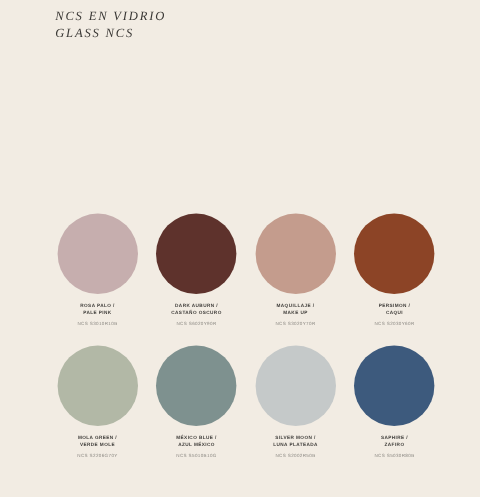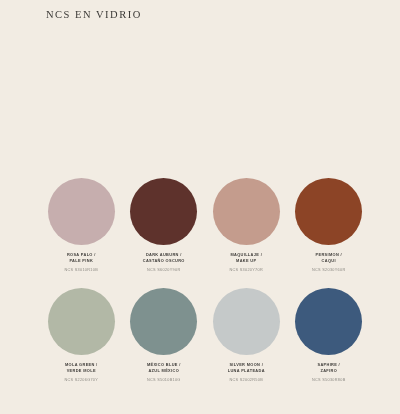--- a/index.html
+++ b/index.html
@@ -22,20 +22,21 @@
   }
   .title-block {
     position: absolute;
     left: 46px;
     top: 8px;
     color: #3b3936;
     font-family: "Liberation Serif", serif;
     font-size: 10.5px;
     letter-spacing: 1.5px;
     line-height: 14px;
+    font-style: italic;
   }
   .title-line {
     white-space: nowrap;
   }
   .grid {
     position: absolute;
     left: 40px;
     top: 178px;
     width: 330px;
   }
@@ -81,20 +82,21 @@
     white-space: nowrap;
   }
 </style>
 </head>
 <body style="background: rgb(242, 236, 227);">
 
 <div class="page">
 
   <div class="title-block">
     <div class="title-line">NCS EN VIDRIO</div>
+    <div class="title-line">GLASS NCS</div>
   </div>
 
   <div class="grid">
 
     <div class="row row-top">
 
       <div class="cell">
         <div class="swatch" style="background: rgb(198, 174, 174);"></div>
         <div class="caption">
           <div class="en">ROSA PALO /</div>

